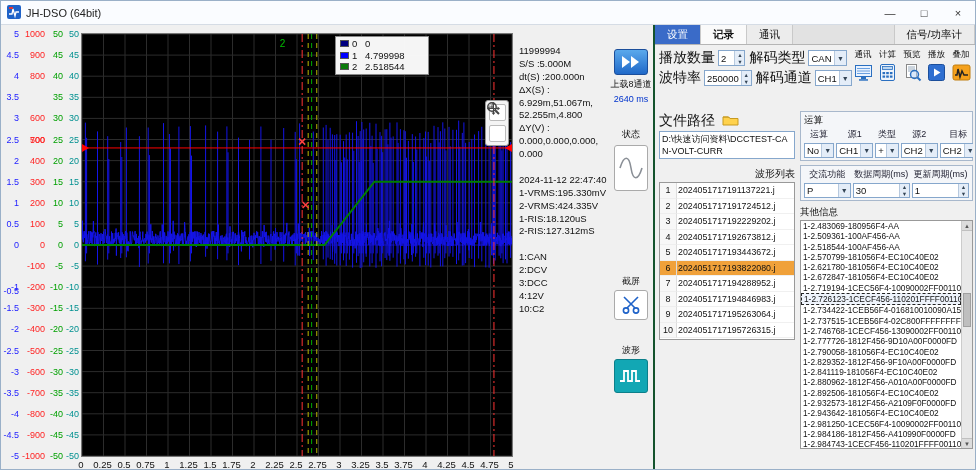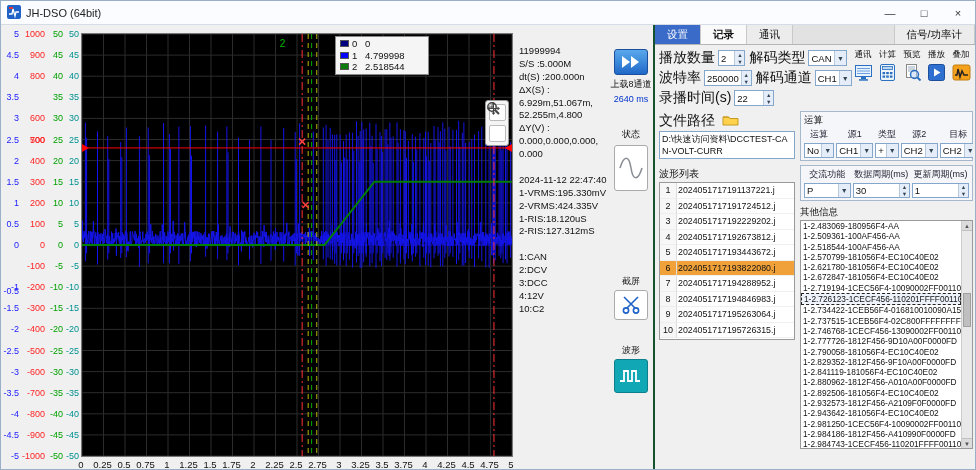--- a/index.html
+++ b/index.html
@@ -60,21 +60,21 @@
 .w34{width:34px}.w48{width:48px}.w56{width:56px}.w46{width:46px}.w40{width:40px}
 .icons-block{flex:1;padding:1px 2px 0 6px}
 .tool-cells{display:flex;justify-content:space-between}
 .tool-cell{display:flex;flex-direction:column;align-items:center;width:20px}
 .tool-label{font-size:8.5px;white-space:nowrap}
 .tool-btn{width:19px;height:19px;border:none;background:transparent;padding:0;margin-top:2px;cursor:pointer}
 .panel-body{flex:1;display:flex;padding:0 2px 20px 4px;overflow:hidden}
 .left-col{width:136px;flex:0 0 136px;display:flex;flex-direction:column}
 .filepath-row{display:flex;align-items:center;height:16px;margin-top:2px;gap:4px}
 .path-box{border:1px solid #86a7cc;background:#fff;min-height:28px;font-size:9px;padding:1px 2px;word-break:break-all;line-height:12px;margin-top:2px}
-.wave-title{font-size:10px;text-align:left;margin:8px 0 1px}
+.wave-title{font-size:10px;text-align:right;margin:8px 0 1px}
 .wave-list{border:1px solid #999;background:#fff;height:158px;overflow:hidden}
 .wl-row{display:flex;height:15.5px;align-items:stretch;cursor:pointer}
 .wl-num{width:17px;flex:0 0 17px;text-align:center;font-size:9px;border-right:1px solid #ddd;border-bottom:1px solid #eee;display:flex;align-items:center;justify-content:center;background:#f7f7f7}
 .wl-name{flex:1;font-size:8.8px;white-space:nowrap;overflow:hidden;padding-left:1px;border-bottom:1px solid #f0f0f0;display:flex;align-items:center}
 .wl-row.sel,.wl-row.sel .wl-num{background:#f0a13a}
 .right-col{flex:1;margin-left:5px;display:flex;flex-direction:column;overflow:hidden}
 .group{border:1px solid #a8b8cc;padding:2px 3px;margin-bottom:4px;background:#f4f6f9}
 .group-title{font-size:9.5px;margin-bottom:1px}
 .op-grid{display:grid;grid-template-columns:1fr 1fr 0.8fr 1fr 1fr;gap:2px;font-size:9px}
 .ac-grid{display:grid;grid-template-columns:0.9fr 1.1fr 1.1fr;gap:2px;font-size:9px}
@@ -421,30 +421,20 @@
                   <span class="spin-up">▲</span>
                   <span class="spin-down">▼</span>
                 </span>
             </div>
             <span class="ctl-label" style="margin-left:4px">解码通道</span>
             <div class="combo w46">
               <span class="combo-val">CH1</span>
               <span class="combo-dd">▼</span>
             </div>
           </div>
-          <div class="ctl-row">
-            <span class="ctl-label">录播时间(s)</span>
-            <div class="spin w40">
-              <span class="spin-val">22</span>
-              <span class="spin-arrows">
-                  <span class="spin-up">▲</span>
-                  <span class="spin-down">▼</span>
-                </span>
-            </div>
-          </div>
         </div>
 
         <div class="icons-block">
           <div class="tool-cells">
             <div class="tool-cell">
               <span class="tool-label">通讯</span>
               <button class="tool-btn">
                 <svg width="19" height="19">
                     <rect x="1.5" y="2.5" width="16" height="11" fill="#e8f2ff" stroke="#2a6fc0"></rect>
                     <path d="M3 5.5h13M3 8h13M3 10.5h13" stroke="#6aa0e0"></path>

